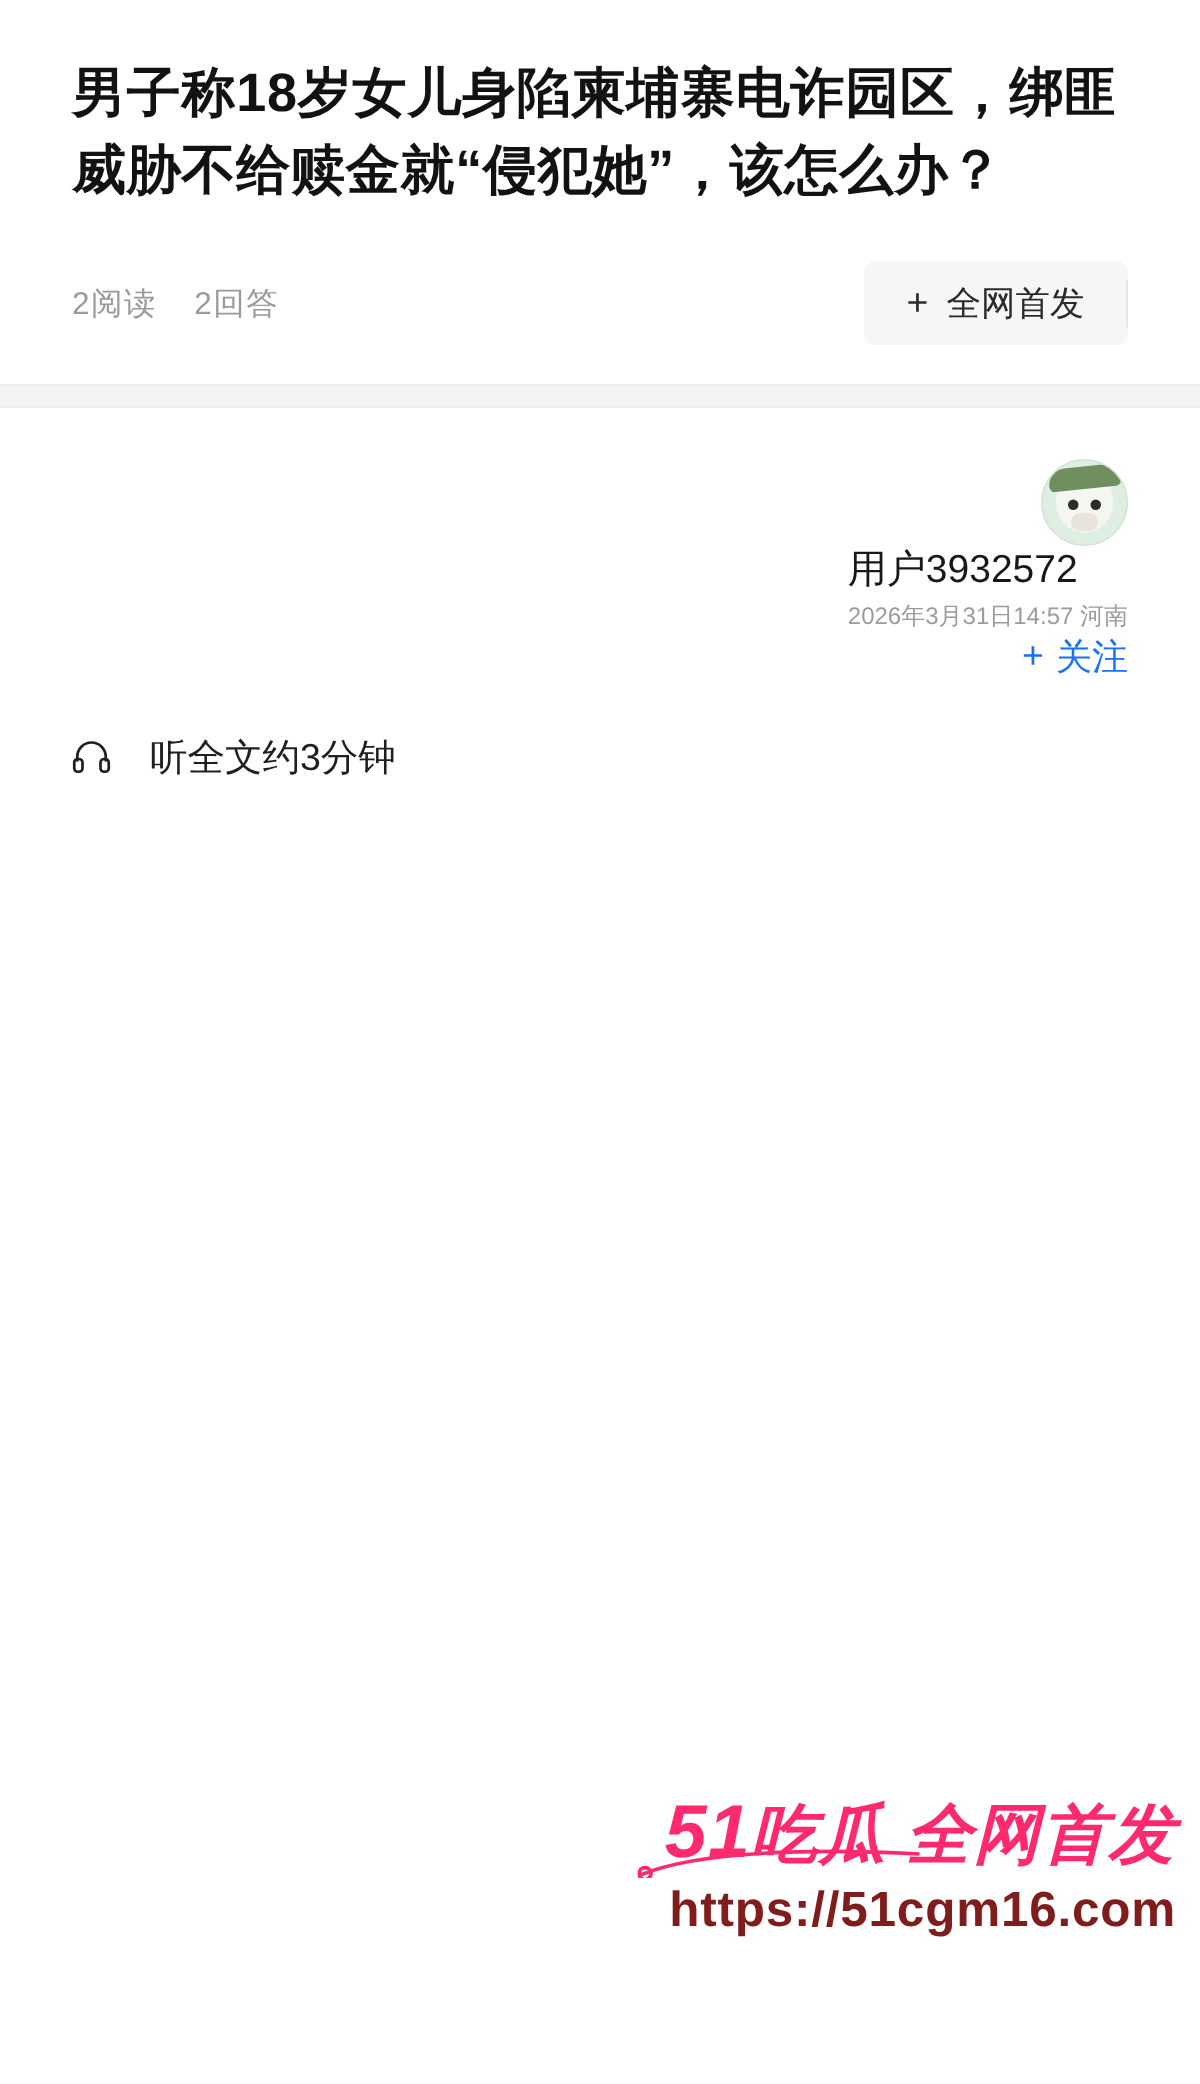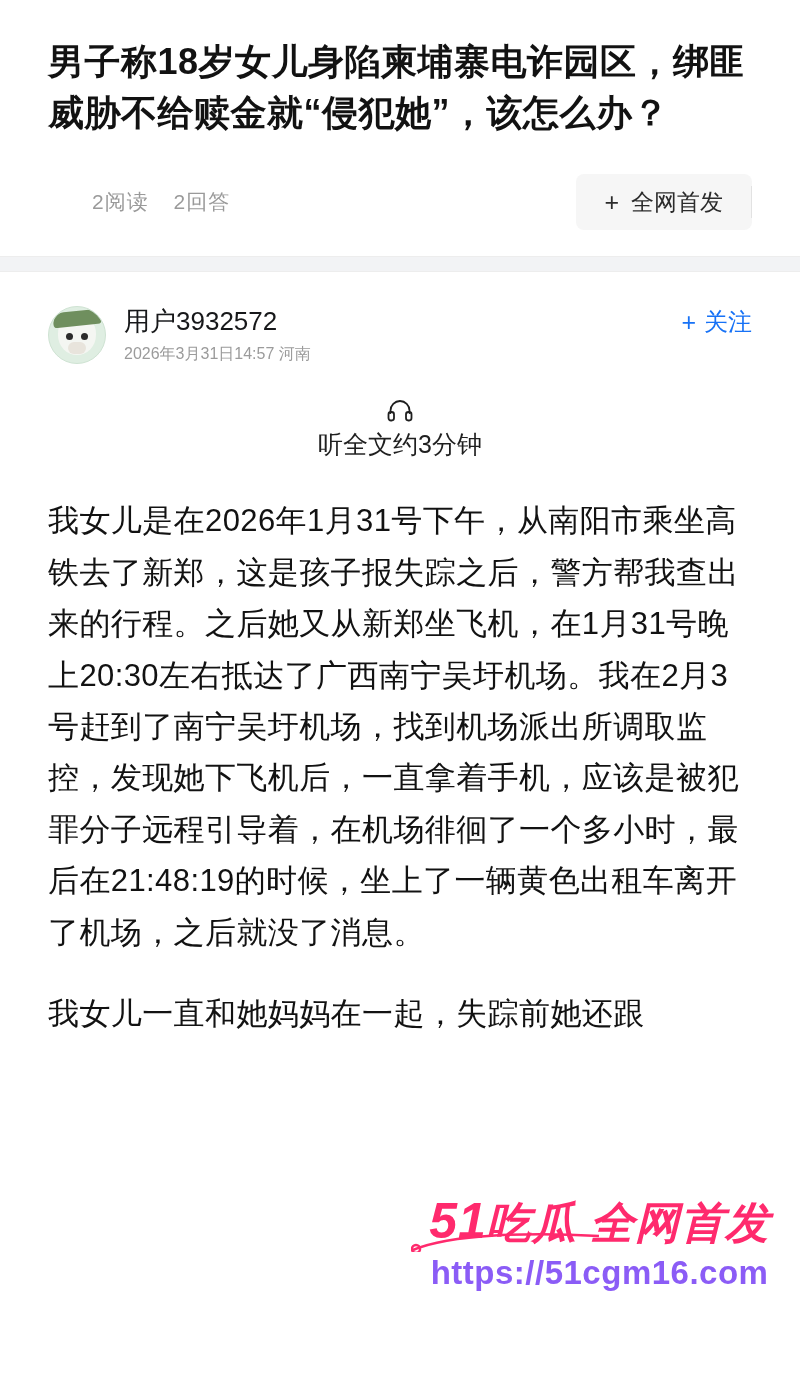--- a/index.html
+++ b/index.html
@@ -28,21 +28,20 @@
     font-weight: bold;
     color: #121212;
     letter-spacing: 0.5px;
     margin: 0;
   }
   .question-meta-row {
     display: flex;
     align-items: center;
     margin-top: 36px;
     height: 56px;
-    margin-left: 44px;
   }
   .stats {
     font-size: 21px;
     color: #9a9a9a;
     white-space: nowrap;
     letter-spacing: 1px;
   }
   .stats .stat-item { margin-right: 18px; }
   .action-group {
     margin-left: auto;
@@ -84,21 +83,22 @@
     border-bottom: 1px solid #ededed;
   }
 
   
   .answer-block {
     padding: 34px 48px 0 48px;
     box-sizing: border-box;
   }
   .author-row {
     display: flex;
-    align-items: flex-start;
+    align-items: flex-end;
+    flex-direction: column;
   }
   .avatar {
     width: 56px;
     height: 56px;
     border-radius: 50%;
     background: #dfeee2;
     border: 1px solid #cfe3d3;
     position: relative;
     overflow: hidden;
     flex: none;
@@ -163,62 +163,61 @@
     user-select: none;
   }
   .follow-link .plus {
     font-size: 25px;
     line-height: 1;
   }
 
   .listen-row {
     display: flex;
     align-items: center;
-    gap: 6px;
+    gap: 26px;
     margin-top: 34px;
     font-size: 25px;
     color: #1f1f1f;
     cursor: pointer;
     user-select: none;
-    flex-direction: column;
   }
   .headphone-icon { width: 26px; height: 24px; display: inline-block; }
 
   .answer-body {
     margin-top: 34px;
     font-size: 31px;
     line-height: 1.66;
     color: #121212;
     letter-spacing: 0.4px;
   }
   .answer-body p { margin: 0 0 30px 0; }
 
   
   .watermark {
     position: absolute;
-    right: 30px;
+    right: 16px;
     top: 1196px;
-    text-align: center;
+    text-align: right;
     pointer-events: none;
   }
   .wm-line1 {
     font-size: 44px;
     font-weight: bold;
     font-style: italic;
     color: #ff2a6d;
     letter-spacing: 1px;
     line-height: 1;
     text-shadow: 2px 2px 0 rgba(255,255,255,0.9);
     white-space: nowrap;
   }
   .wm-line1 .num { font-size: 50px; }
   .wm-line2 {
     font-size: 33px;
     font-weight: bold;
-    color: #8b5cf6;
+    color: #7f1d1d;
     letter-spacing: 0.5px;
     line-height: 1.3;
     margin-top: 6px;
     white-space: nowrap;
   }
   .wm-swoosh {
     position: absolute;
     left: -18px;
     top: 34px;
     width: 190px;
@@ -273,24 +272,20 @@
     <span class="headphone-icon">
       <svg viewBox="0 0 26 24" width="26" height="24" aria-hidden="true">
         <path d="M3.5 15v-2.5a9.5 9.5 0 0 1 19 0V15" fill="none" stroke="#1f1f1f" stroke-width="1.8" stroke-linecap="round"></path>
         <rect x="1.5" y="14" width="5.5" height="8.5" rx="2.4" fill="none" stroke="#1f1f1f" stroke-width="1.8"></rect>
         <rect x="19" y="14" width="5.5" height="8.5" rx="2.4" fill="none" stroke="#1f1f1f" stroke-width="1.8"></rect>
       </svg>
     </span>
     <span>听全文约3分钟</span>
   </div>
 
-  <div class="answer-body">
-    <p>我女儿是在2026年1月31号下午，从南阳市乘坐高铁去了新郑，这是孩子报失踪之后，警方帮我查出来的行程。之后她又从新郑坐飞机，在1月31号晚上20:30左右抵达了广西南宁吴圩机场。我在2月3号赶到了南宁吴圩机场，找到机场派出所调取监控，发现她下飞机后，一直拿着手机，应该是被犯罪分子远程引导着，在机场徘徊了一个多小时，最后在21:48:19的时候，坐上了一辆黄色出租车离开了机场，之后就没了消息。</p>
-    <p>我女儿一直和她妈妈在一起，失踪前她还跟</p>
-  </div>
 </div>
 
 <div class="watermark">
   <svg class="wm-swoosh" viewBox="0 0 190 22" aria-hidden="true">
     <path d="M2 20 C40 4, 120 2, 188 6" fill="none" stroke="#ff2a6d" stroke-width="2.5"></path>
     <circle cx="5" cy="19" r="4" fill="none" stroke="#ff2a6d" stroke-width="2.5"></circle>
   </svg>
   <div class="wm-line1">
     <span class="num">51</span><span>吃瓜 全网首发</span>
   </div>

